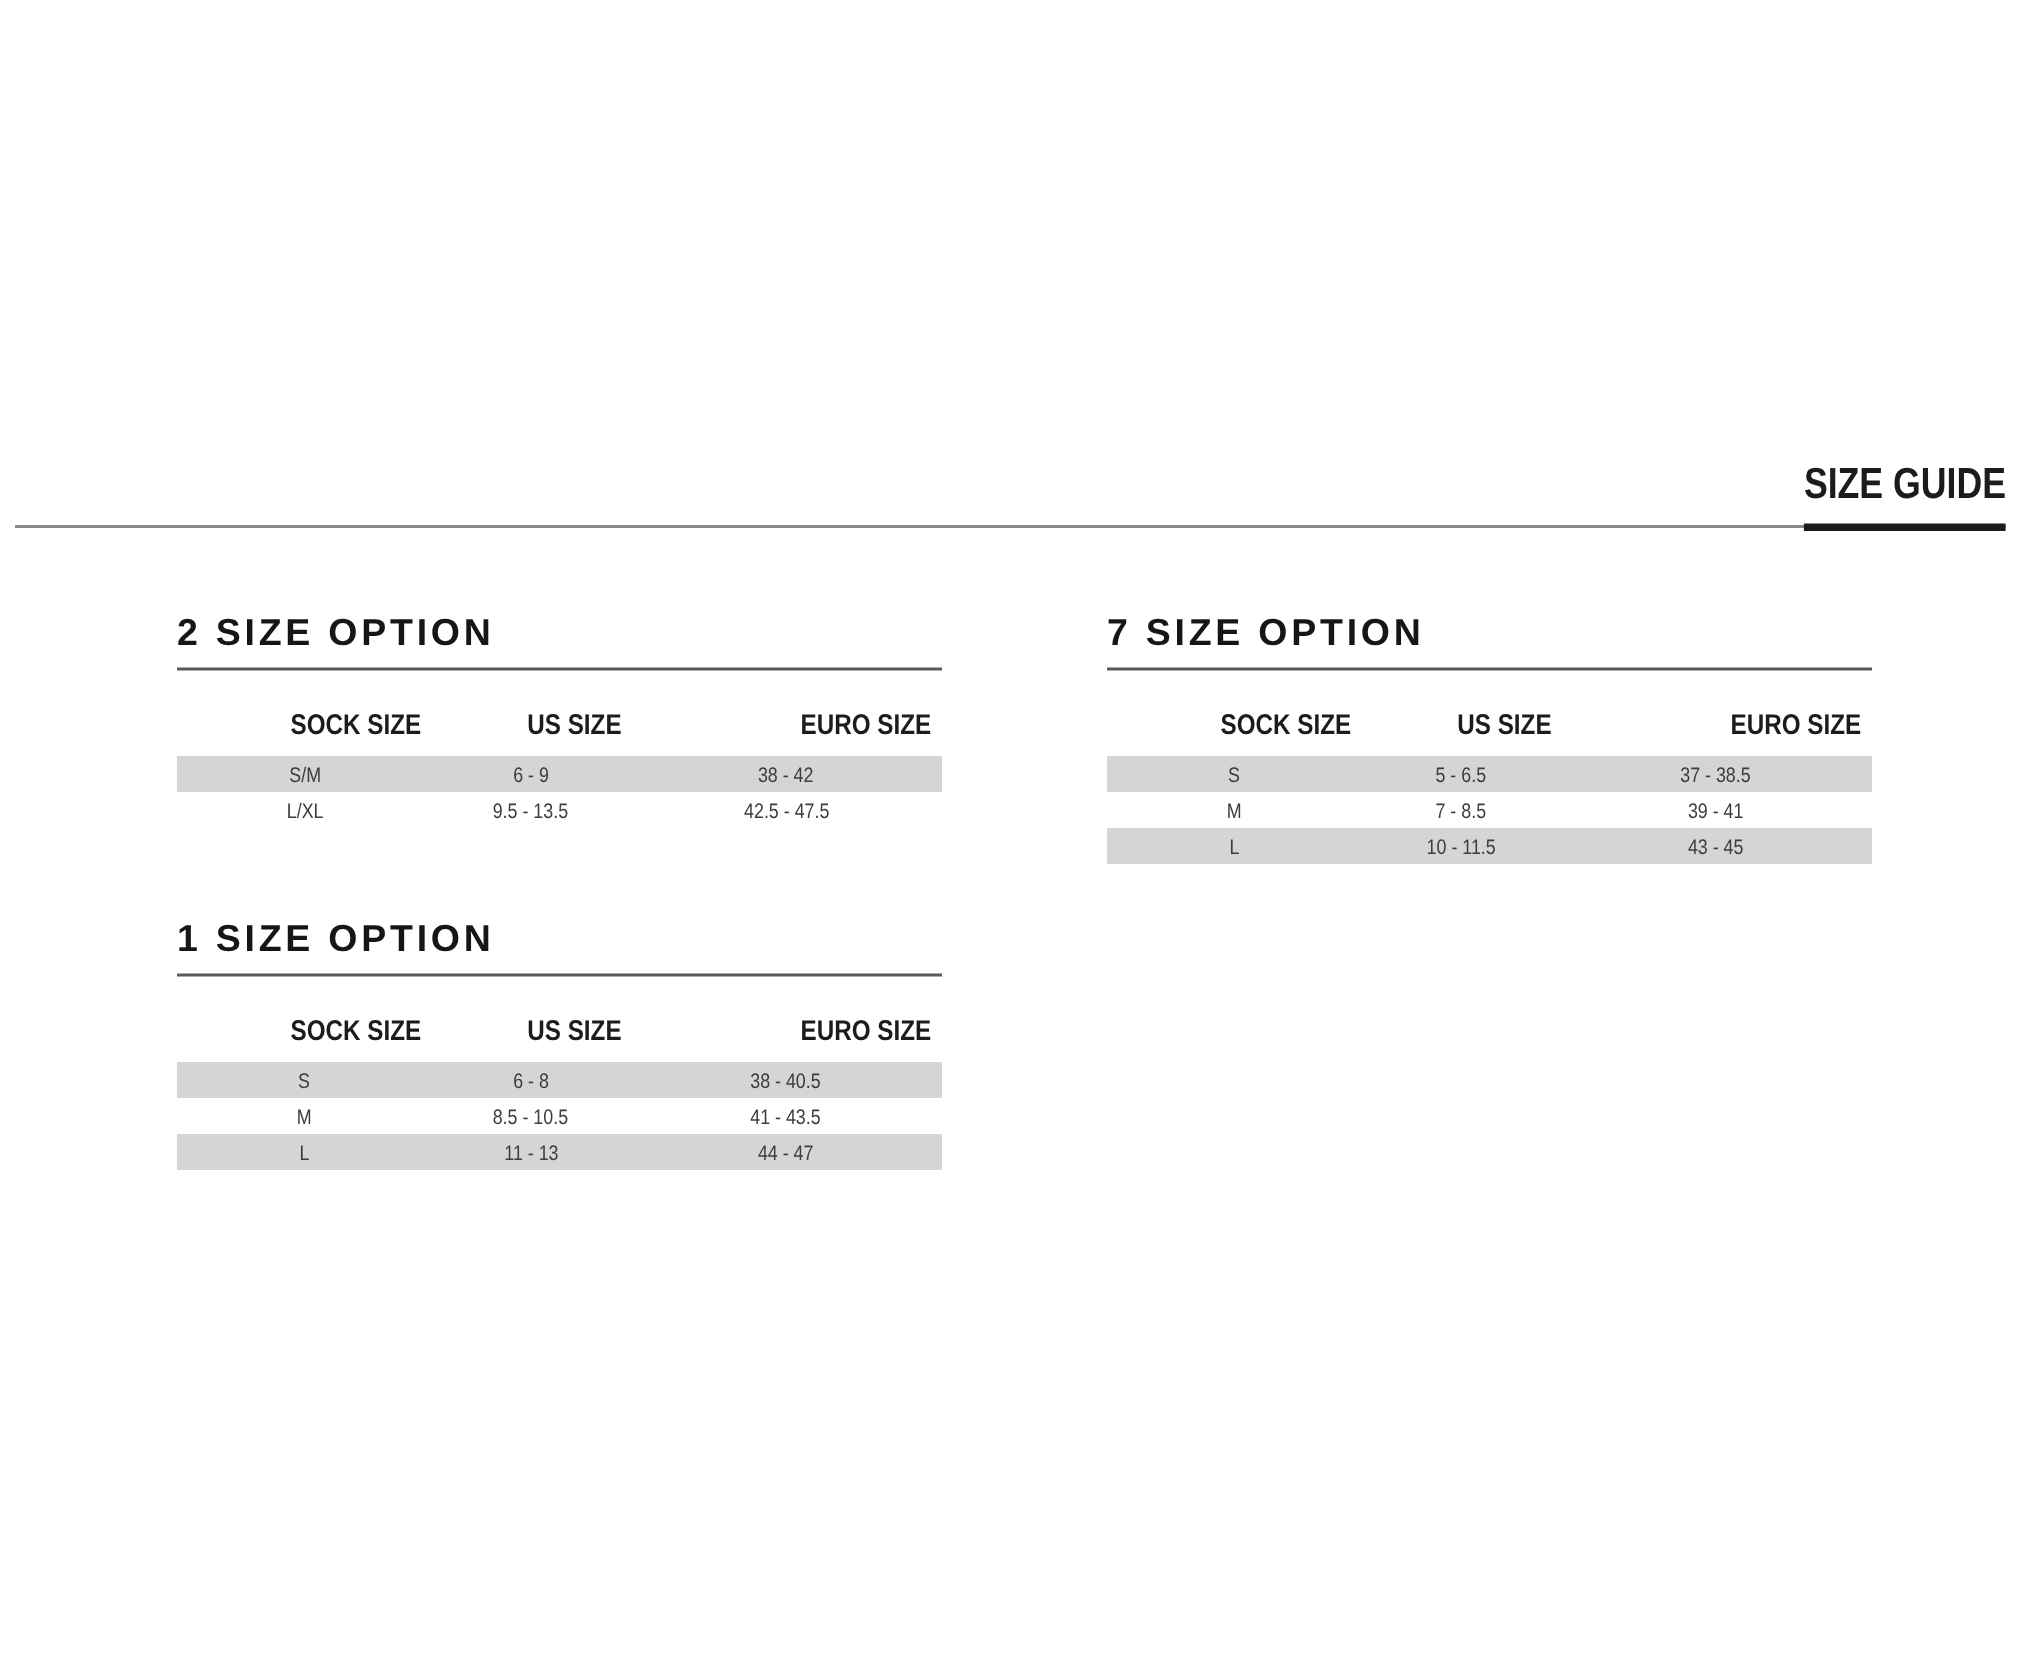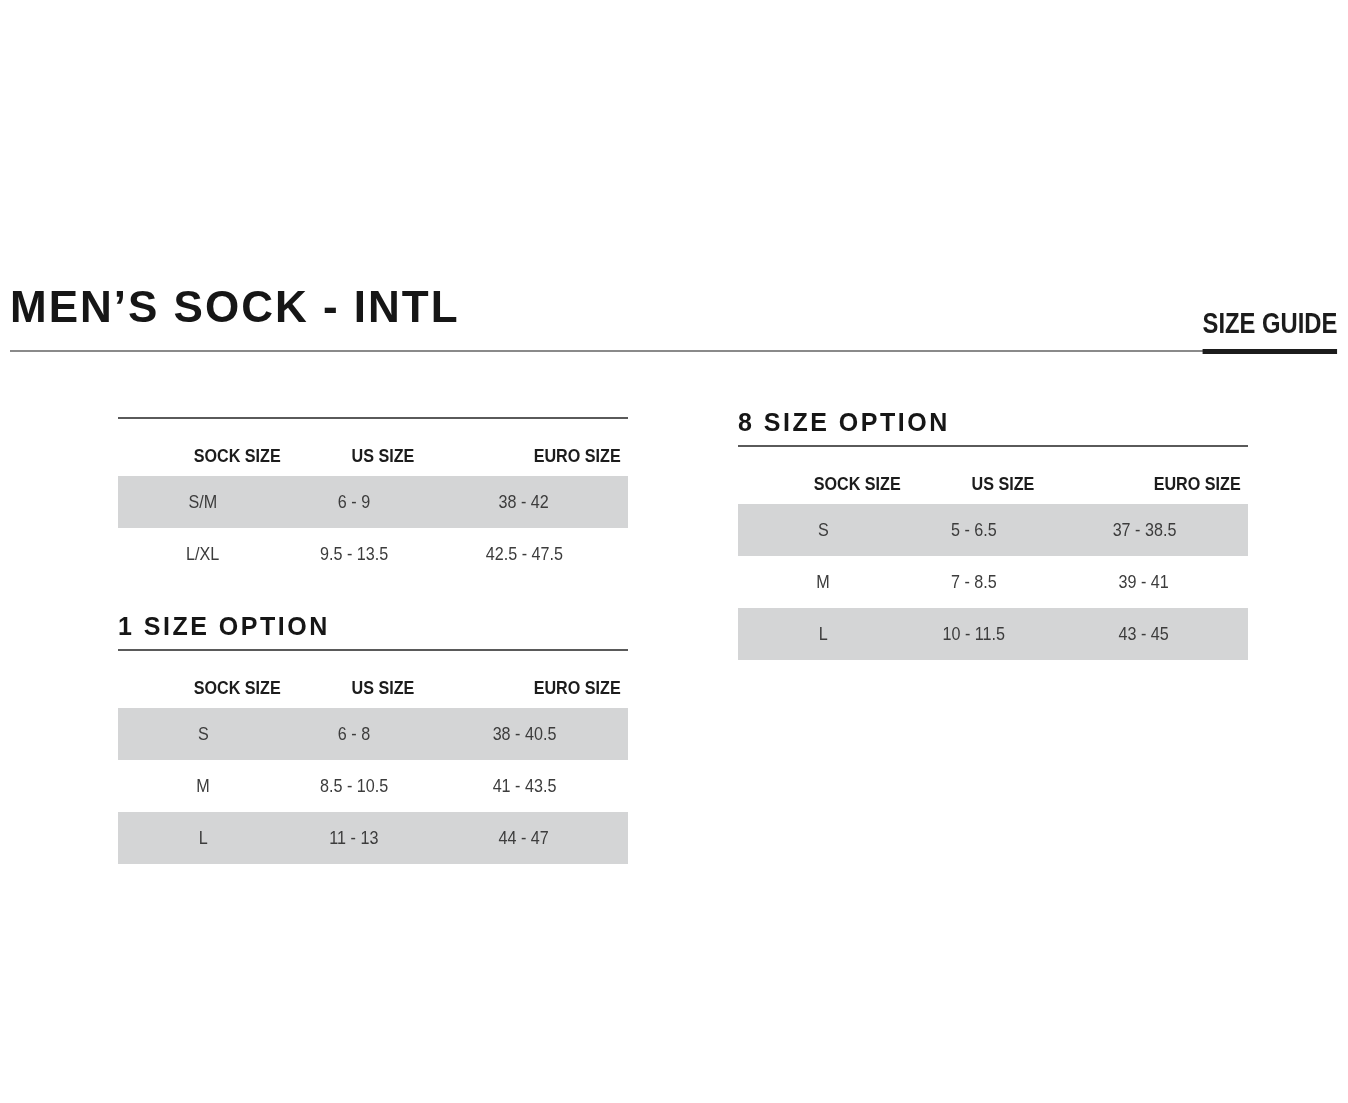--- a/index.html
+++ b/index.html
@@ -45,36 +45,36 @@
     margin-top: 17px;
   }
   .tbl col.c1 { width: 170px; }
   .tbl col.c2 { width: 132px; }
   .tbl col.c3 { width: 208px; }
   .tbl th {
     height: 40px; padding: 0; font-size: 19px; font-weight: 700;
     color: #1c1c1c; text-align: right; vertical-align: middle;
   }
   .tbl td {
-    height: 52px; padding: 0; font-size: 19px; font-weight: 400;
+    height: 24px; padding: 0; font-size: 14px; font-weight: 400;
     color: #3c3c3c; text-align: center; vertical-align: middle;
   }
   .tbl tbody tr:nth-child(odd) { background: #d4d5d6; }
   .cond { display: inline-block; transform: scaleX(0.85); white-space: nowrap; }
 </style>
 </head>
 <body>
 
 <div class="page">
 
-  <h1 class="page-title">MEN’S SOCK - INTL</h1>
   <div class="header-rule"></div>
   <div class="size-guide">SIZE GUIDE</div>
 
   <section class="tbl s1">
+    <h2>2 SIZE OPTION</h2>
     <div class="rule"></div>
     <table>
       <colgroup>
           <col class="c1">
           <col class="c2">
           <col class="c3">
         </colgroup>
       <thead>
         <tr>
           <th><span class="cond">SOCK SIZE</span></th>
@@ -127,21 +127,21 @@
         <tr>
           <td><span class="cond">L</span></td>
           <td><span class="cond">11 - 13</span></td>
           <td><span class="cond">44 - 47</span></td>
         </tr>
       </tbody>
     </table>
   </section>
 
   <section class="tbl s3">
-    <h2>8 SIZE OPTION</h2>
+    <h2>7 SIZE OPTION</h2>
     <div class="rule"></div>
     <table>
       <colgroup>
           <col class="c1">
           <col class="c2">
           <col class="c3">
         </colgroup>
       <thead>
         <tr>
           <th><span class="cond">SOCK SIZE</span></th>

